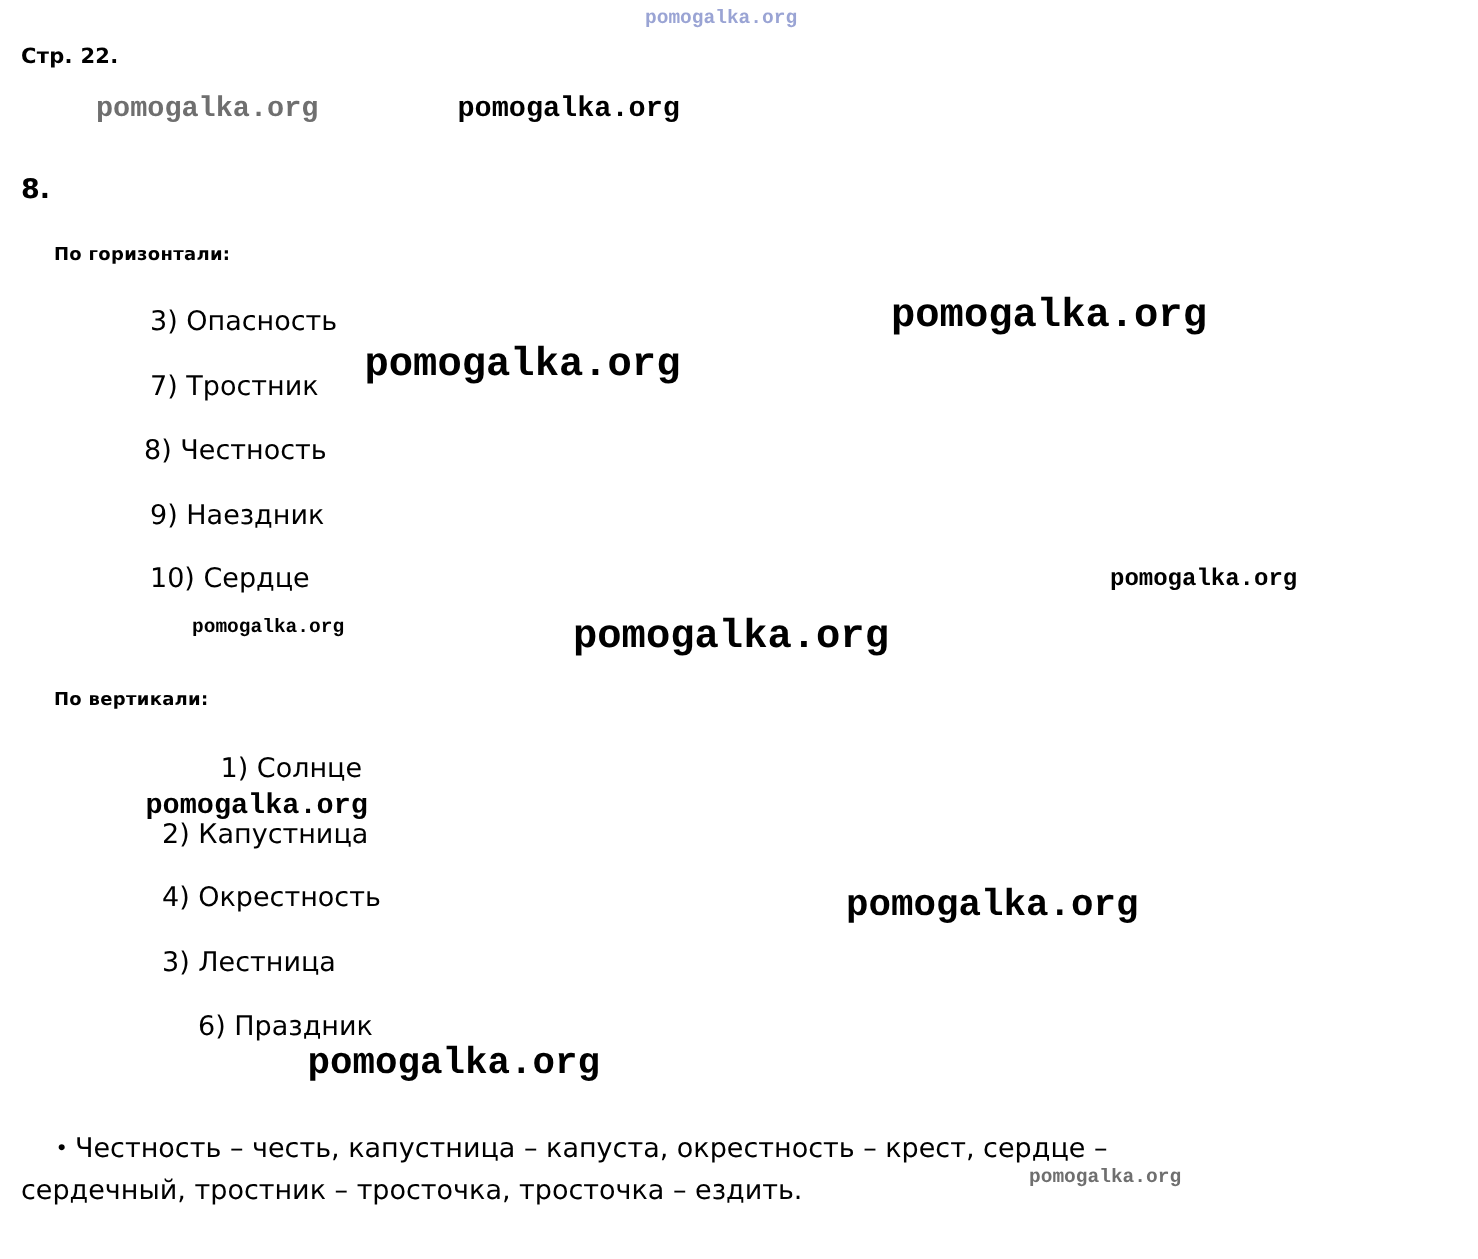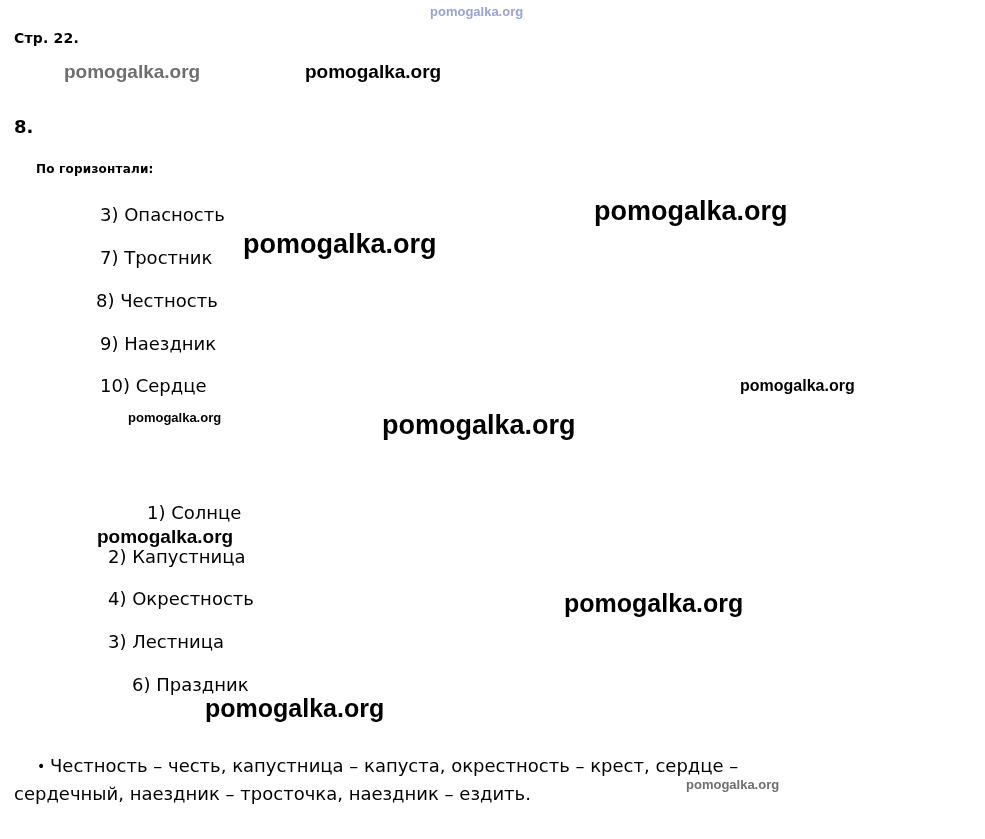--- a/index.html
+++ b/index.html
@@ -73,21 +73,21 @@
     text-justify: inter-word;
   }
   .answers .txt .line2 {
     display: block;
     margin-left: -36px;
   }
 
   
   .wm {
     position: absolute;
-    font-family: Liberation Sans, sans-serif;
+    font-family: Liberation Mono, monospace;
     font-weight: bold;
     white-space: nowrap;
     pointer-events: none;
   }
 </style>
 </head>
 <body>
 
 <div class="page">
 
@@ -110,27 +110,28 @@
 
   <div class="task-number">8.</div>
 
   <div class="section-title horiz">По горизонтали:</div>
   <div class="clue" style="left:100px; top:204px;">3) Опасность</div>
   <div class="clue" style="left:100px; top:247px;">7) Тростник</div>
   <div class="clue" style="left:96px; top:290px;">8) Честность</div>
   <div class="clue" style="left:100px; top:333px;">9) Наездник</div>
   <div class="clue" style="left:100px; top:375px;">10) Сердце</div>
 
+  <div class="section-title vert">По вертикали:</div>
   <div class="clue" style="left:108px; top:502px;margin-left:39px;">1) Солнце</div>
   <div class="clue" style="left:108px; top:546px;">2) Капустница</div>
   <div class="clue" style="left:108px; top:588px;">4) Окрестность</div>
   <div class="clue" style="left:108px; top:631px;">3) Лестница</div>
   <div class="clue" style="left:108px; top:674px;margin-left:24px;">6) Праздник</div>
 
   <div class="answers">
     <span class="bullet">•</span>
     <span class="txt">
       <span>Честность – честь, капустница – капуста, окрестность – крест, сердце –</span>
-      <span class="line2">сердечный, наездник – тросточка, наездник – ездить.</span>
+      <span class="line2">сердечный, тростник – тросточка, тросточка – ездить.</span>
     </span>
   </div>
 
 </div>
 
 </body></html>

